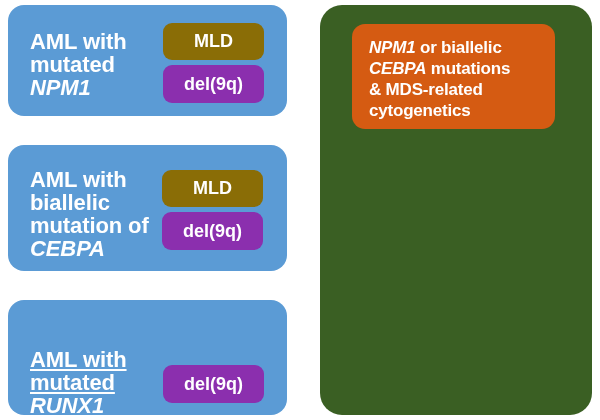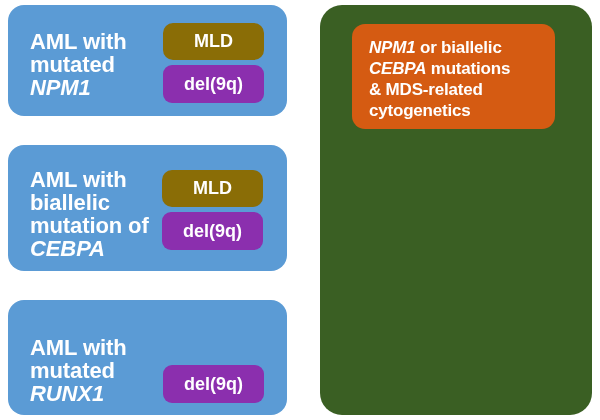--- a/index.html
+++ b/index.html
@@ -34,39 +34,39 @@
     left: 22px;
     color: #ffffff;
     font-size: 22px;
     font-weight: bold;
     line-height: 23px;
     letter-spacing: -0.1px;
     white-space: pre-line;
   }
   #panel-0 .panel-title { top: 25px; }
   #panel-1 .panel-title { top: 23px; }
-  #panel-2 .panel-title { top: 36px; }
+  #panel-2 .panel-title { top: 48px; text-decoration: underline; }
 
   .panel-title .gene {
     font-style: italic;
   }
 
   
   .chip {
     position: absolute;
     display: flex;
     align-items: center;
     justify-content: center;
     border-radius: 9px;
     color: #ffffff;
     font-size: 18px;
     font-weight: bold;
     box-sizing: border-box;
   }
-  .chip-mld  { background: #8a6d06; border-radius: 10px; }
+  .chip-mld  { background: #8a6d06; }
   .chip-del  { background: #8b2fae; }
 
   #panel-0 .chip-mld { left: 155px; top: 18px;  width: 101px; height: 37px; }
   #panel-0 .chip-del { left: 155px; top: 60px;  width: 101px; height: 38px; }
   #panel-1 .chip-mld { left: 154px; top: 25px;  width: 101px; height: 37px; }
   #panel-1 .chip-del { left: 154px; top: 67px;  width: 101px; height: 38px; }
   #panel-2 .chip-del { left: 155px; top: 65px;  width: 101px; height: 38px; }
 
   
   #green-panel {

